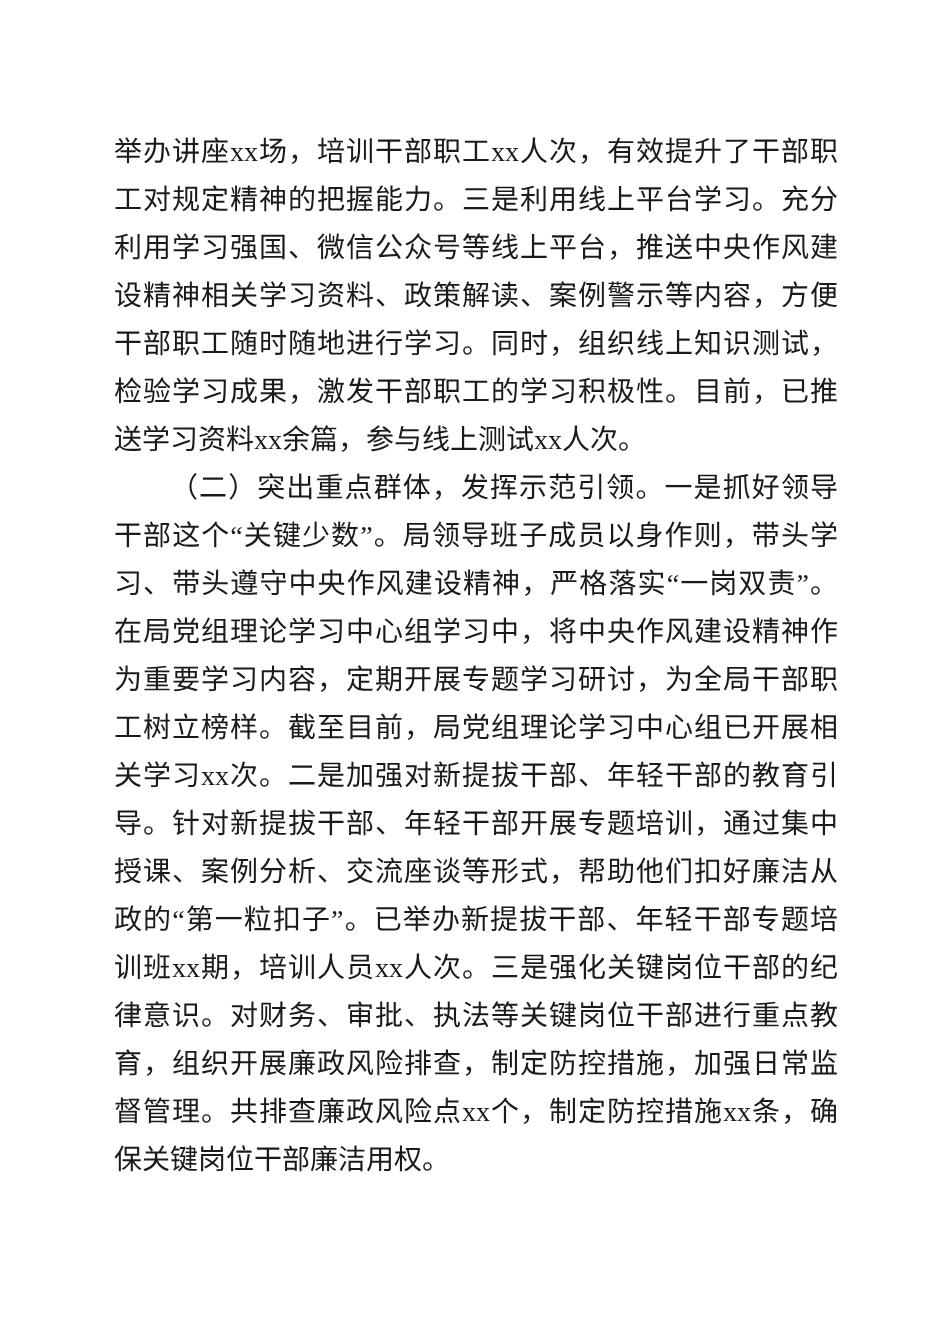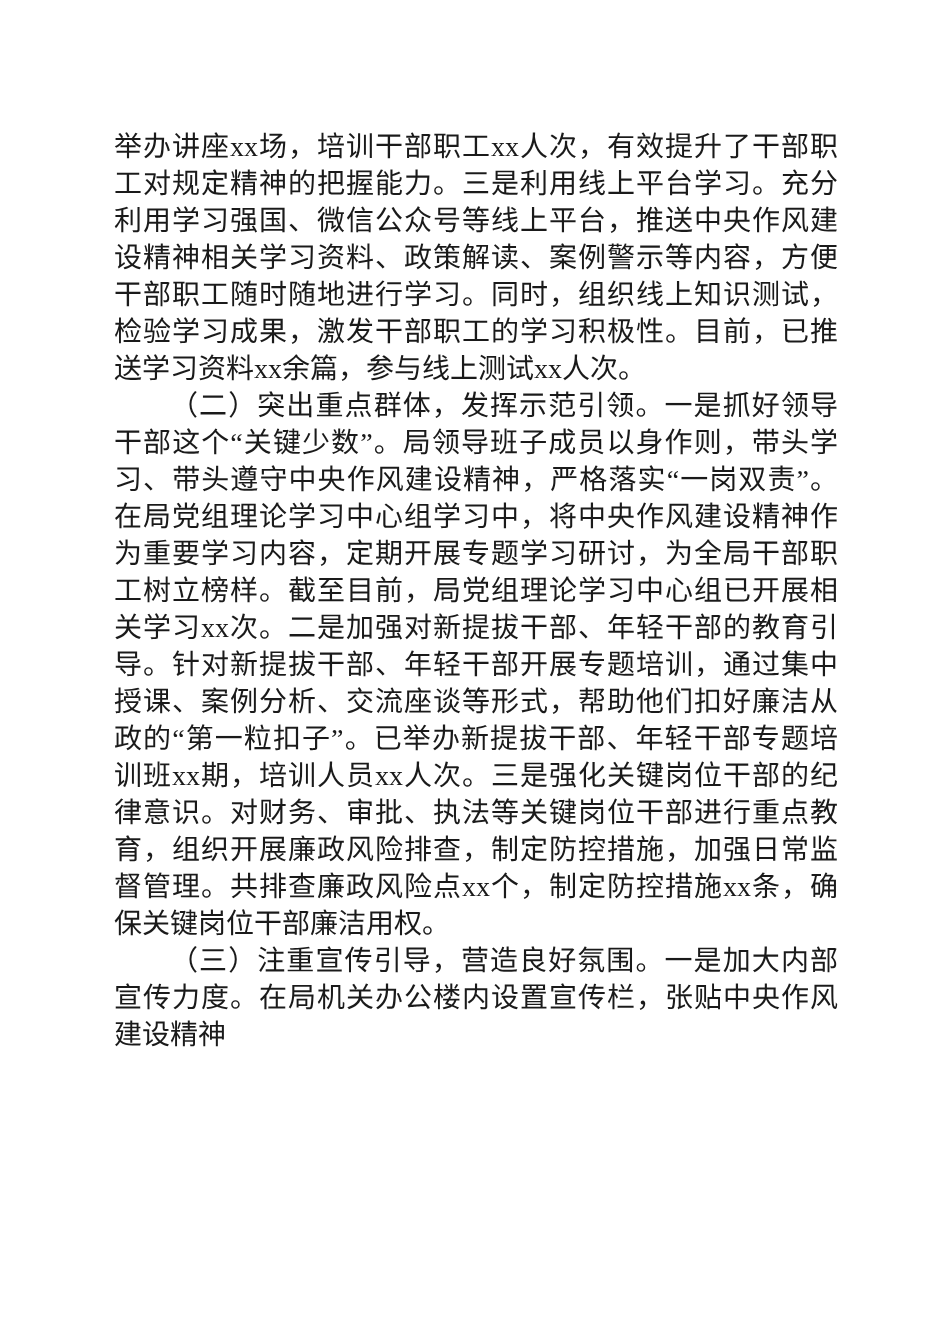--- a/index.html
+++ b/index.html
@@ -16,21 +16,21 @@
     position: relative;
     width: 950px;
     height: 1344px;
     background: #ffffff;
     overflow: hidden;
     box-sizing: border-box;
     padding: 128px 112px 0 114px;
   }
   .content {
     font-size: 28px;
-    line-height: 37px;
+    line-height: 48px;
     color: #1a1a1a;
     text-align: justify;
     text-justify: inter-ideograph;
   }
   .para {
     margin: 0;
     padding: 0;
     text-indent: 2em;
   }
   .para.no-indent {
@@ -43,16 +43,15 @@
 </head>
 <body>
 
 <div class="page">
   <div class="content">
 
     <p class="para no-indent"><span>举办讲座xx场，培训干部职工xx人次，有效提升了干部职工对规定精神的把握能力。三是利用线上平台学习。充分利用学习强国、微信公众号等线上平台，推送中央作风建设精神相关学习资料、政策解读、案例警示等内容，方便干部职工随时随地进行学习。同时，组织线上知识测试，检验学习成果，激发干部职工的学习积极性。目前，已推送学习资料xx余篇，参与线上测试xx人次。</span></p>
 
     <p class="para"><span class="lead">（二）突出重点群体，发挥示范引领。</span><span>一是抓好领导干部这个“关键少数”。局领导班子成员以身作则，带头学习、带头遵守中央作风建设精神，严格落实“一岗双责”。在局党组理论学习中心组学习中，将中央作风建设精神作为重要学习内容，定期开展专题学习研讨，为全局干部职工树立榜样。截至目前，局党组理论学习中心组已开展相关学习xx次。二是加强对新提拔干部、年轻干部的教育引导。针对新提拔干部、年轻干部开展专题培训，通过集中授课、案例分析、交流座谈等形式，帮助他们扣好廉洁从政的“第一粒扣子”。已举办新提拔干部、年轻干部专题培训班xx期，培训人员xx人次。三是强化关键岗位干部的纪律意识。对财务、审批、执法等关键岗位干部进行重点教育，组织开展廉政风险排查，制定防控措施，加强日常监督管理。共排查廉政风险点xx个，制定防控措施xx条，确保关键岗位干部廉洁用权。</span></p>
 
-    <p class="para"><span class="lead">（三）注重宣传引导，营造良好氛围。</span><span>一是加大内部宣传力度。在局机关办公楼内设置宣传栏，张贴中央作风建设精神</span></p>
 
   </div>
 </div>
 
 </body></html>

